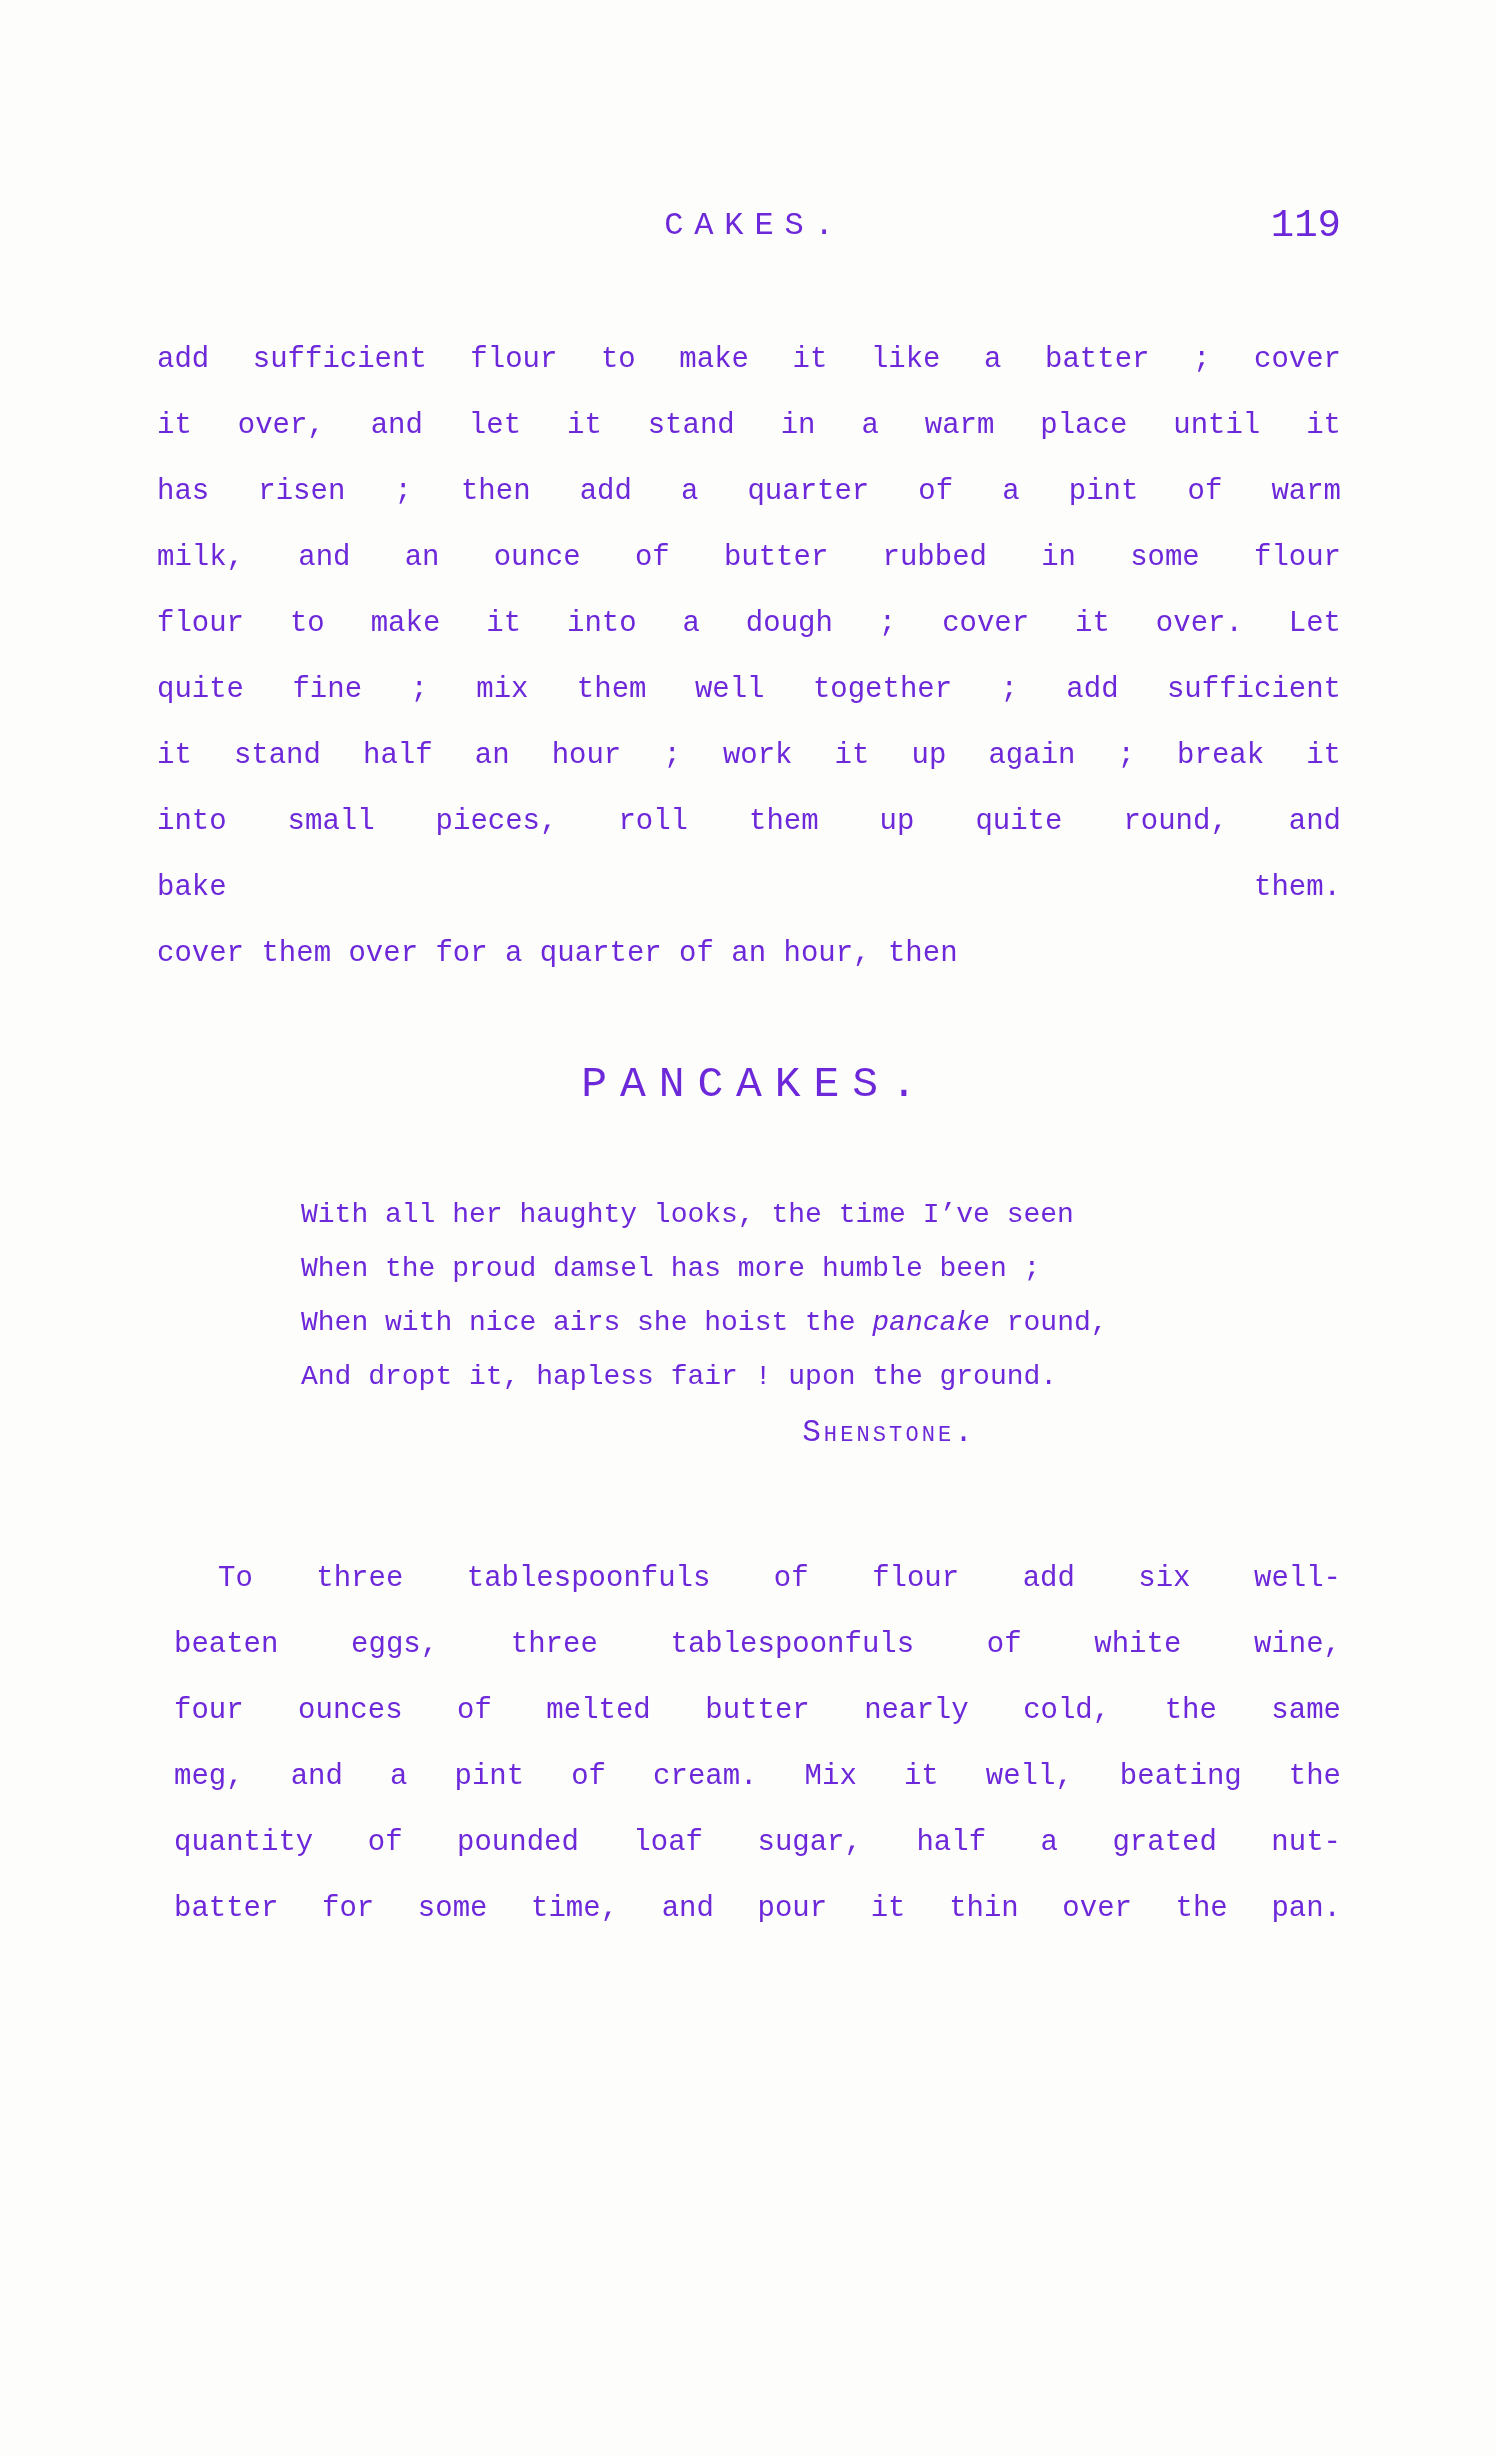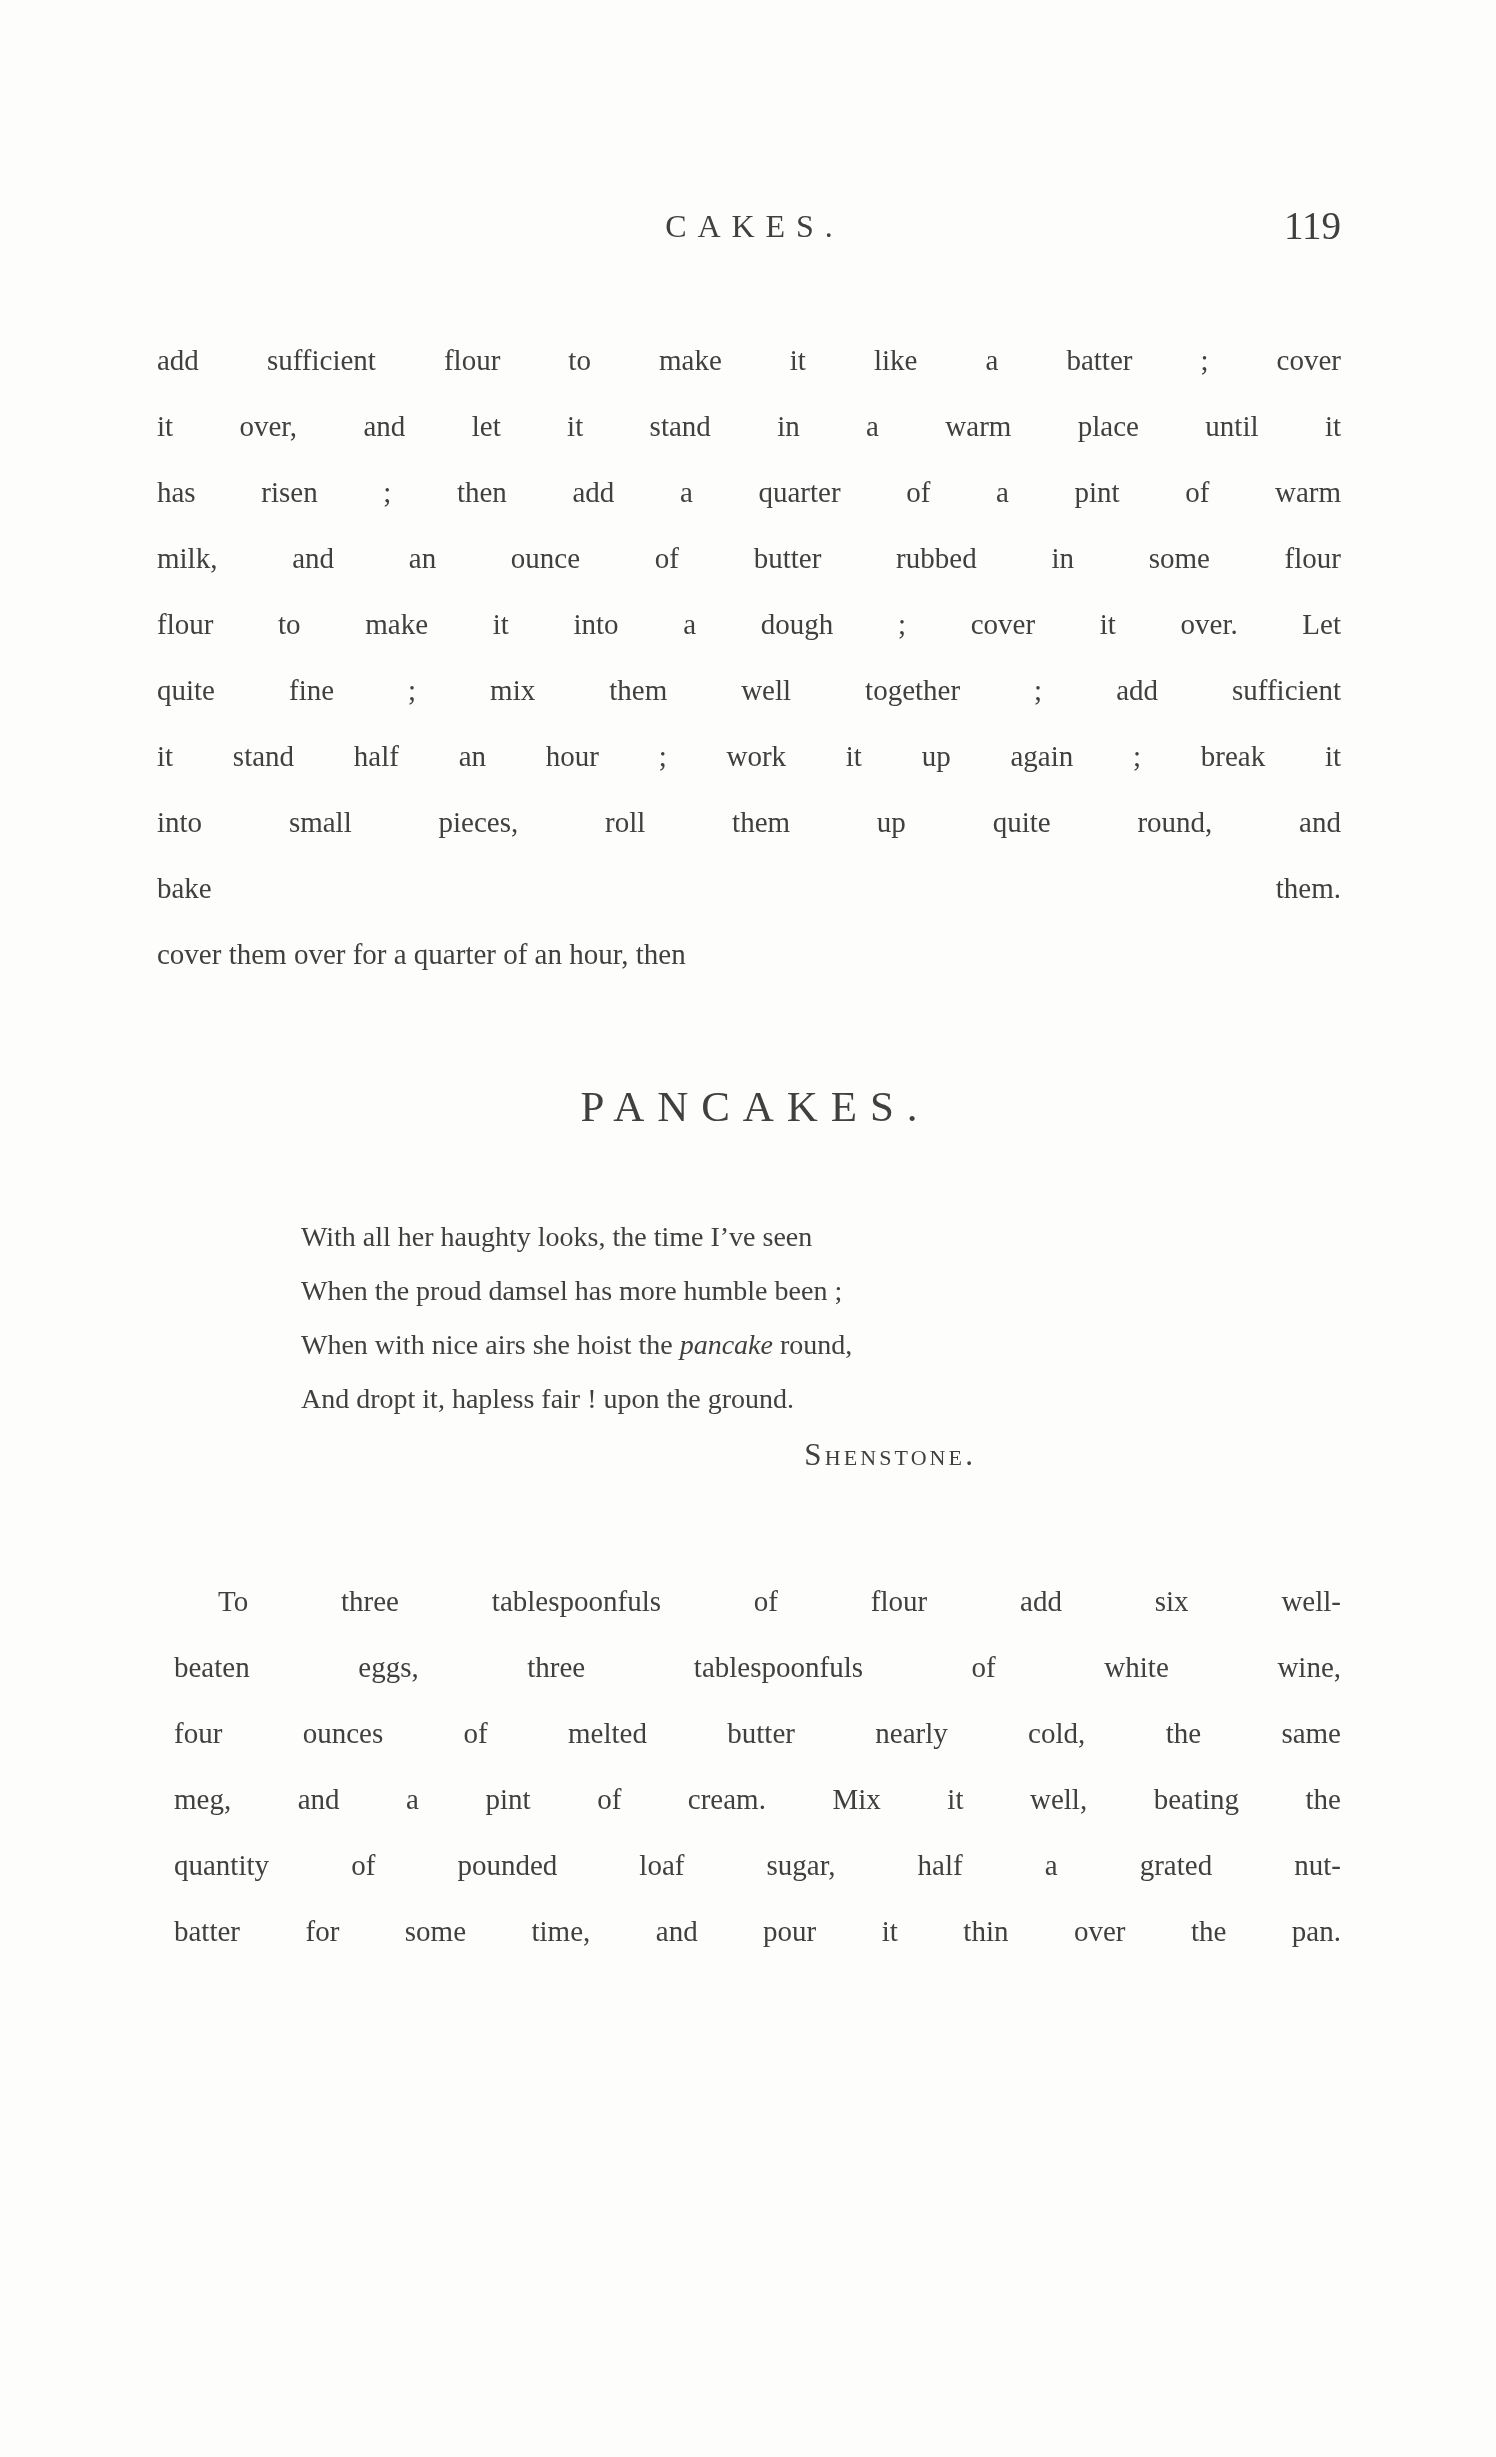--- a/index.html
+++ b/index.html
@@ -2,22 +2,22 @@
 <html><head>
 <meta charset="utf-8">
 <style>
   * { margin: 0; padding: 0; box-sizing: border-box; }
   html, body { background: #fdfdfb; }
   .page {
     position: relative;
     width: 1497px;
     height: 2449px;
     background: #fdfdfb;
-    color: #404040;
-    font-family: Liberation Serif, serif;
+    color: #6d28d9;
+    font-family: Liberation Mono, monospace;
     overflow: hidden;
   }
   .content {
     position: absolute;
     left: 157px;
     top: 200px;
     width: 1184px;
   }
   .pagehead { position: relative; height: 52px; }
   .running-title {
@@ -34,21 +34,21 @@
     font-size: 39px;
     line-height: 52px;
   }
   .para { font-size: 29px; line-height: 66px; }
   .para .tline { text-align: justify; text-align-last: justify; }
   .para1 { margin-top: 75px; }
   .para1 .tline:last-child { text-align-last: left; }
   .para2 { margin-top: 92px; margin-left: 17px; }
   .para2 .tline:first-child { text-indent: 44px; }
   .section-heading {
-    margin-top: 90px;
+    margin-top: 68px;
     font-size: 43px;
     font-weight: 400;
     text-align: center;
     letter-spacing: 0.30em;
     padding-left: 0.30em;
     line-height: 60px;
   }
   .poem {
     margin-top: 73px;
     margin-left: 144px;

